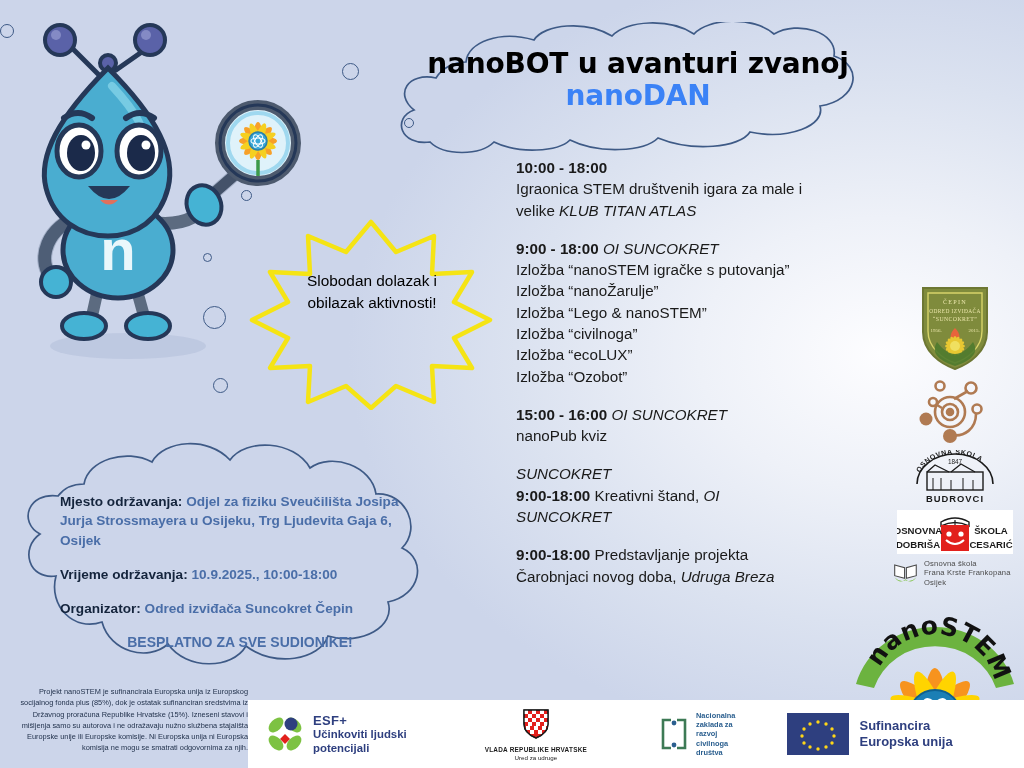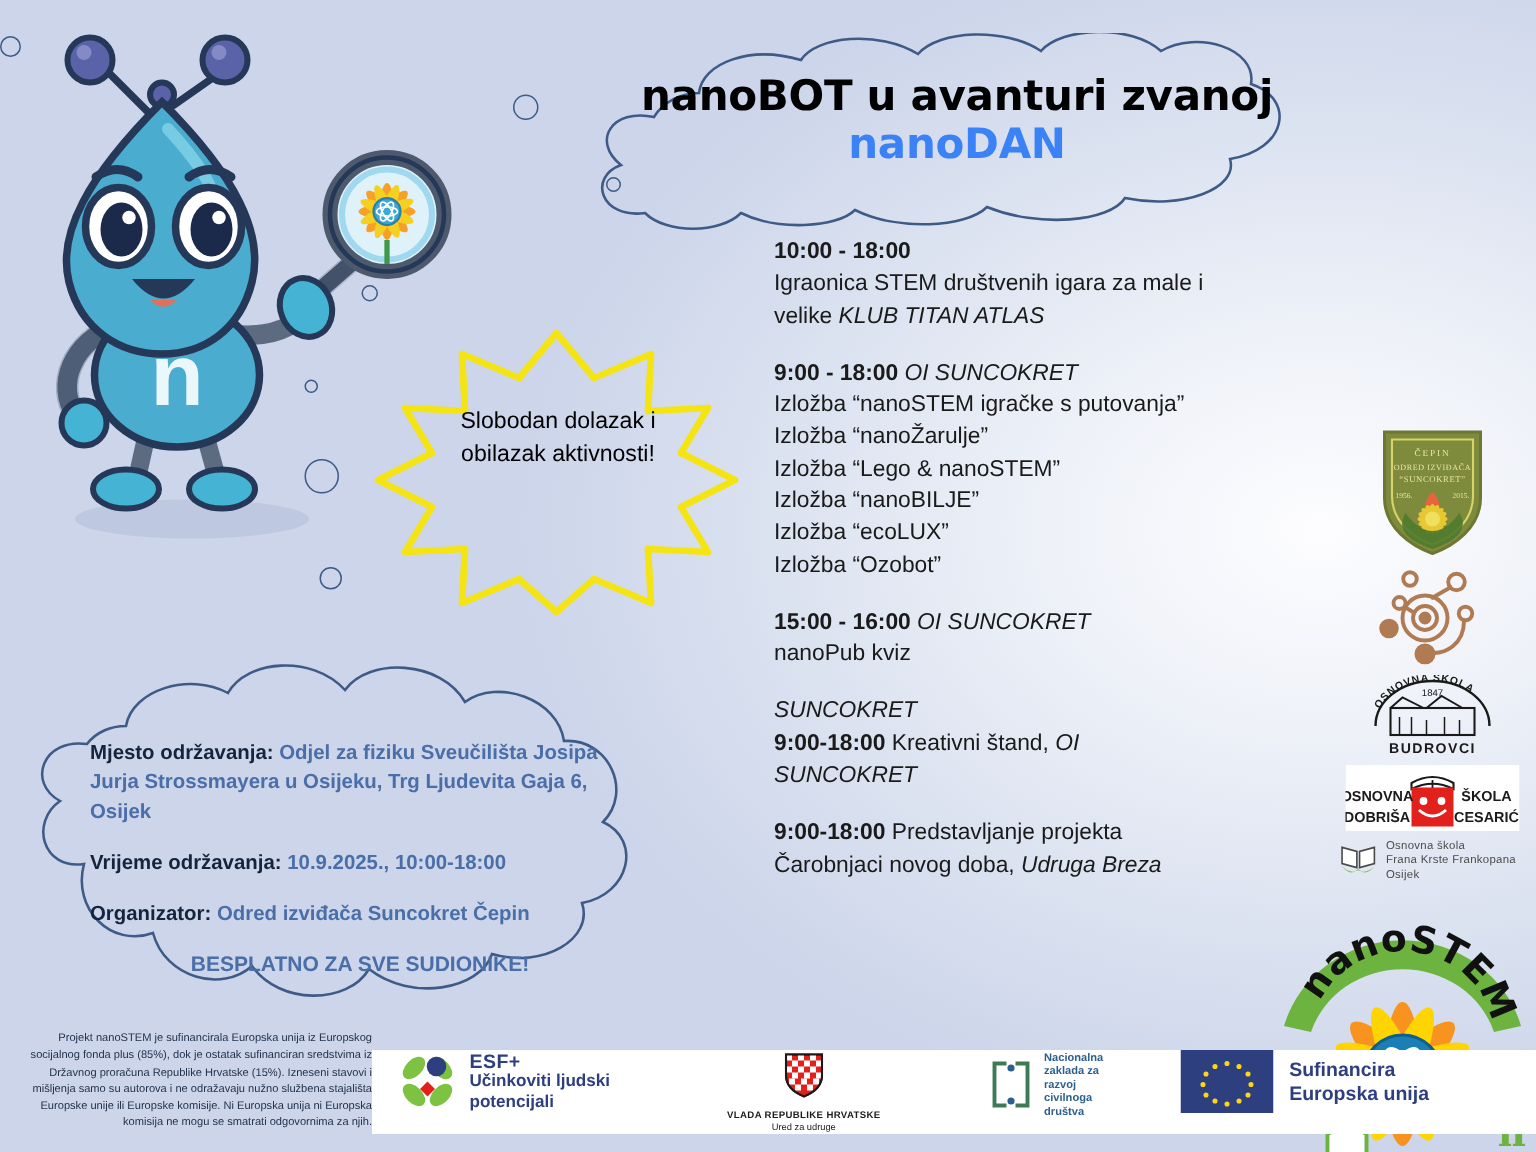--- a/index.html
+++ b/index.html
@@ -65,22 +65,22 @@
   
   .logo-col { left:886px; top:282px; width:138px; }
   .logo-box { display:flex; align-items:center; justify-content:center; }
 
   
   .footer-disclaimer {
     left:4px; top:686px; width:244px; text-align:right;
     font-size:7.4px; line-height:1.52; color:#22324c;
   }
   .footer-band {
-    left:248px; top:700px; width:776px; height:56px;
-    background:#ffffff; display:flex; align-items:flex-start;
+    left:248px; top:700px; width:776px; height:68px;
+    background:#ffffff; display:flex; align-items:center;
   }
   .fb-item { display:flex; align-items:center; }
 
   .esf-txt { margin-left:7px; line-height:1.18; }
   .esf-plus { font-size:13px; font-weight:bold; color:#2e3f7f; letter-spacing:0.3px; }
   .esf-sub { font-size:11.4px; font-weight:bold; color:#2e3f7f; }
 
   .vlada-txt { text-align:center; line-height:1.25; margin-top:3px; }
   .vlada-main { font-size:6.4px; font-weight:bold; color:#1b1b1b; letter-spacing:0.25px; }
   .vlada-sub { font-size:6.2px; color:#1b1b1b; }
@@ -239,21 +239,21 @@
       <div class="sched-block">
         <div class="sched-line"><span class="b">10:00 - 18:00</span></div>
         <div class="sched-line"><span>Igraonica STEM društvenih igara za male i</span></div>
         <div class="sched-line"><span>velike </span><span class="i">KLUB TITAN ATLAS</span></div>
       </div>
       <div class="sched-block">
         <div class="sched-line"><span class="b">9:00 - 18:00 </span><span class="i">OI SUNCOKRET</span></div>
         <div class="sched-line"><span>Izložba “nanoSTEM igračke s putovanja”</span></div>
         <div class="sched-line"><span>Izložba “nanoŽarulje”</span></div>
         <div class="sched-line"><span>Izložba “Lego &amp; nanoSTEM”</span></div>
-        <div class="sched-line"><span>Izložba “nanoBILJE”</span></div>
+        <div class="sched-line"><span>Izložba “civilnoga”</span></div>
         <div class="sched-line"><span>Izložba “ecoLUX”</span></div>
         <div class="sched-line"><span>Izložba “Ozobot”</span></div>
       </div>
       <div class="sched-block">
         <div class="sched-line"><span class="b">15:00 - 16:00 </span><span class="i">OI SUNCOKRET</span></div>
         <div class="sched-line"><span>nanoPub kviz</span></div>
       </div>
       <div class="sched-block">
         <div class="sched-line"><span class="i">SUNCOKRET</span></div>
         <div class="sched-line"><span class="b">9:00-18:00 </span><span>Kreativni štand, </span><span class="i">OI</span></div>

